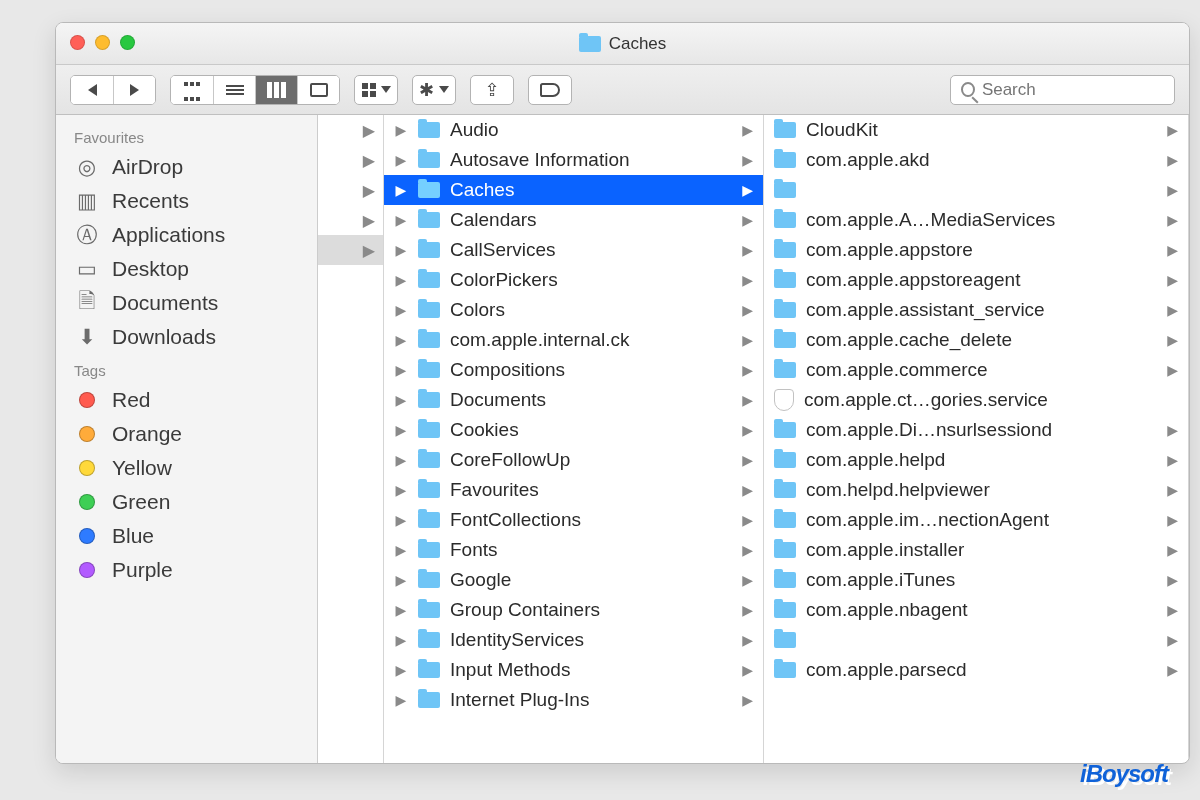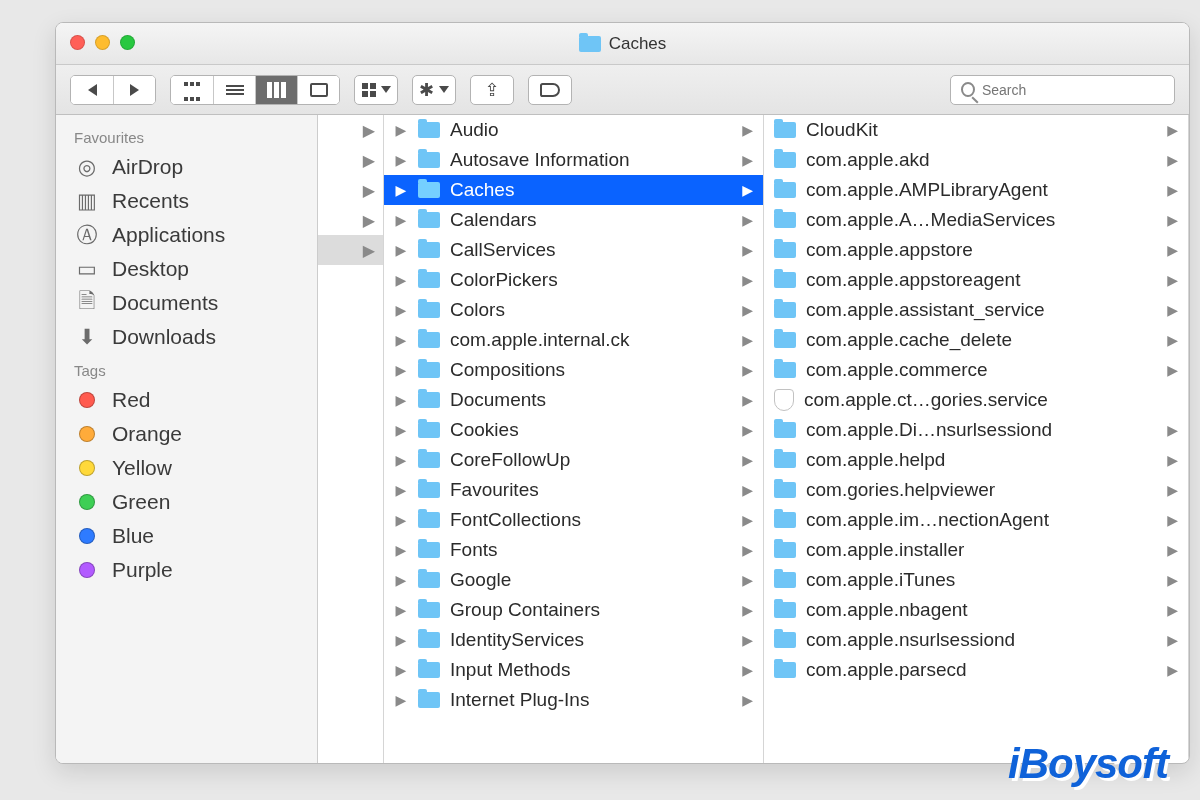--- a/index.html
+++ b/index.html
@@ -40,21 +40,21 @@
     border-bottom: 1px solid #bfbfbf;
     display: flex; align-items: center; gap: 14px;
     padding: 0 14px;
   }
   .seg { display:flex; background:#fff; border:1px solid #b3b3b3; border-radius:5px; overflow:hidden; height:30px; }
   .seg button { background:#fff; border:none; width:42px; height:100%; display:flex; align-items:center; justify-content:center; cursor:pointer; }
   .seg button + button { border-left:1px solid #c7c7c7; }
   .seg button.active { background:#6d6d6d; color:#fff; }
   .tbtn { background:#fff; border:1px solid #b3b3b3; border-radius:5px; height:30px; min-width:44px; display:flex; align-items:center; justify-content:center; gap:5px; cursor:pointer; }
   .search { margin-left:auto; display:flex; align-items:center; gap:7px; background:#fff; border:1px solid #b3b3b3; border-radius:5px; height:30px; padding:0 10px; width:225px; }
-  .search input { border:none; outline:none; font-size:14px; color:#0c4a6e; width:100%; background:transparent; }
+  .search input { border:none; outline:none; font-size:17px; color:#0c4a6e; width:100%; background:transparent; }
   
   .body { flex:1; display:flex; overflow:hidden; }
   .sidebar { width: 262px; background:#f4f4f4; border-right:1px solid #ccc; padding:6px 0 0 0; overflow-y:auto; }
   .shead { font-size:15px; color:#888; padding:8px 18px 4px; }
   .sitem { display:flex; align-items:center; gap:12px; padding:5px 18px; font-size:21px; color:#3a3a3a; cursor:pointer; }
   .sicon { width:26px; height:22px; display:flex; align-items:center; justify-content:center; color:#6b6b6b; }
   .tagdot { width:16px; height:16px; border-radius:50%; border:1px solid rgba(0,0,0,.25); }
   .cols { flex:1; display:flex; overflow:hidden; }
   .col { border-right:1px solid #d5d5d5; overflow-y:auto; }
   .col0 { width:66px; background:#fff; }
@@ -63,21 +63,21 @@
   .col1 { flex: 0 0 380px; }
   .col2 { flex: 1 1 400px; }
   .row { height:30px; display:flex; align-items:center; gap:10px; padding:0 10px; font-size:19px; color:#2b2b2b; cursor:pointer; position:relative; white-space:nowrap; }
   .row .arr { margin-left:auto; color:#8a8a8a; font-size:14px; }
   .row .pre { width:14px; text-align:center; color:#8a8a8a; font-size:14px; }
   .row.sel { background:#0a63ff; color:#fff; }
   .row.sel .arr, .row.sel .pre { color:#fff; }
   .row.sel .folder-ico { filter:brightness(1.05); }
   .file-ico { width:18px; height:22px; border:1px solid #c2c2c2; border-radius:2px; background:#fff; position:relative; }
   .shield-ico { width:20px; height:22px; border:1px solid #c2c2c2; border-radius:4px 4px 10px 10px; background:#fff; }
-  .watermark { position:absolute; right:32px; bottom:12px; font-family: "Arial Black", sans-serif; font-style:italic; font-weight:900; font-size:42px; color:#0f62d9; letter-spacing:-1px; text-shadow:3px 3px 0 #fff; }
+  .watermark { position:absolute; right:32px; bottom:12px; font-family: "Arial Black", sans-serif; font-style:italic; font-weight:900; font-size:24px; color:#0f62d9; letter-spacing:-1px; text-shadow:3px 3px 0 #fff; }
   .chev { display:inline-block; width:0; height:0; }
   .chev.l { border-top:6px solid transparent; border-bottom:6px solid transparent; border-right:9px solid #4a4a4a; }
   .chev.r { border-top:6px solid transparent; border-bottom:6px solid transparent; border-left:9px solid #4a4a4a; }
   .chev.d { border-left:5px solid transparent; border-right:5px solid transparent; border-top:7px solid #4a4a4a; }
   .trio span{display:inline-block;width:4px;height:4px;background:#4a4a4a;margin:1px;}
   .lines span{display:block;width:18px;height:2px;background:#4a4a4a;margin:2px 0;}
   .colv{display:flex;gap:2px}.colv span{display:inline-block;width:5px;height:16px;background:currentColor}
   .gal{width:18px;height:14px;border:2px solid #4a4a4a;border-radius:2px}
   .grp4{display:grid;grid-template-columns:6px 6px;gap:2px}.grp4 span{width:6px;height:6px;background:#4a4a4a}
   .gear{font-size:18px;color:#4a4a4a}
@@ -373,21 +373,20 @@
             <span>CloudKit</span>
             <span class="arr">▶</span>
           </div>
           <div class="row">
             <span class="folder-ico"></span>
             <span>com.apple.akd</span>
             <span class="arr">▶</span>
           </div>
           <div class="row">
             <span class="folder-ico"></span>
-            <span>com.apple.AMPLibraryAgent</span>
             <span class="arr">▶</span>
           </div>
           <div class="row">
             <span class="folder-ico"></span>
             <span>com.apple.A…MediaServices</span>
             <span class="arr">▶</span>
           </div>
           <div class="row">
             <span class="folder-ico"></span>
             <span>com.apple.appstore</span>
@@ -422,21 +421,21 @@
             <span>com.apple.Di…nsurlsessiond</span>
             <span class="arr">▶</span>
           </div>
           <div class="row">
             <span class="folder-ico"></span>
             <span>com.apple.helpd</span>
             <span class="arr">▶</span>
           </div>
           <div class="row">
             <span class="folder-ico"></span>
-            <span>com.gories.helpviewer</span>
+            <span>com.helpd.helpviewer</span>
             <span class="arr">▶</span>
           </div>
           <div class="row">
             <span class="folder-ico"></span>
             <span>com.apple.im…nectionAgent</span>
             <span class="arr">▶</span>
           </div>
           <div class="row">
             <span class="folder-ico"></span>
             <span>com.apple.installer</span>
@@ -447,21 +446,20 @@
             <span>com.apple.iTunes</span>
             <span class="arr">▶</span>
           </div>
           <div class="row">
             <span class="folder-ico"></span>
             <span>com.apple.nbagent</span>
             <span class="arr">▶</span>
           </div>
           <div class="row">
             <span class="folder-ico"></span>
-            <span>com.apple.nsurlsessiond</span>
             <span class="arr">▶</span>
           </div>
           <div class="row">
             <span class="folder-ico"></span>
             <span>com.apple.parsecd</span>
             <span class="arr">▶</span>
           </div>
         </div>
     </div>
 

